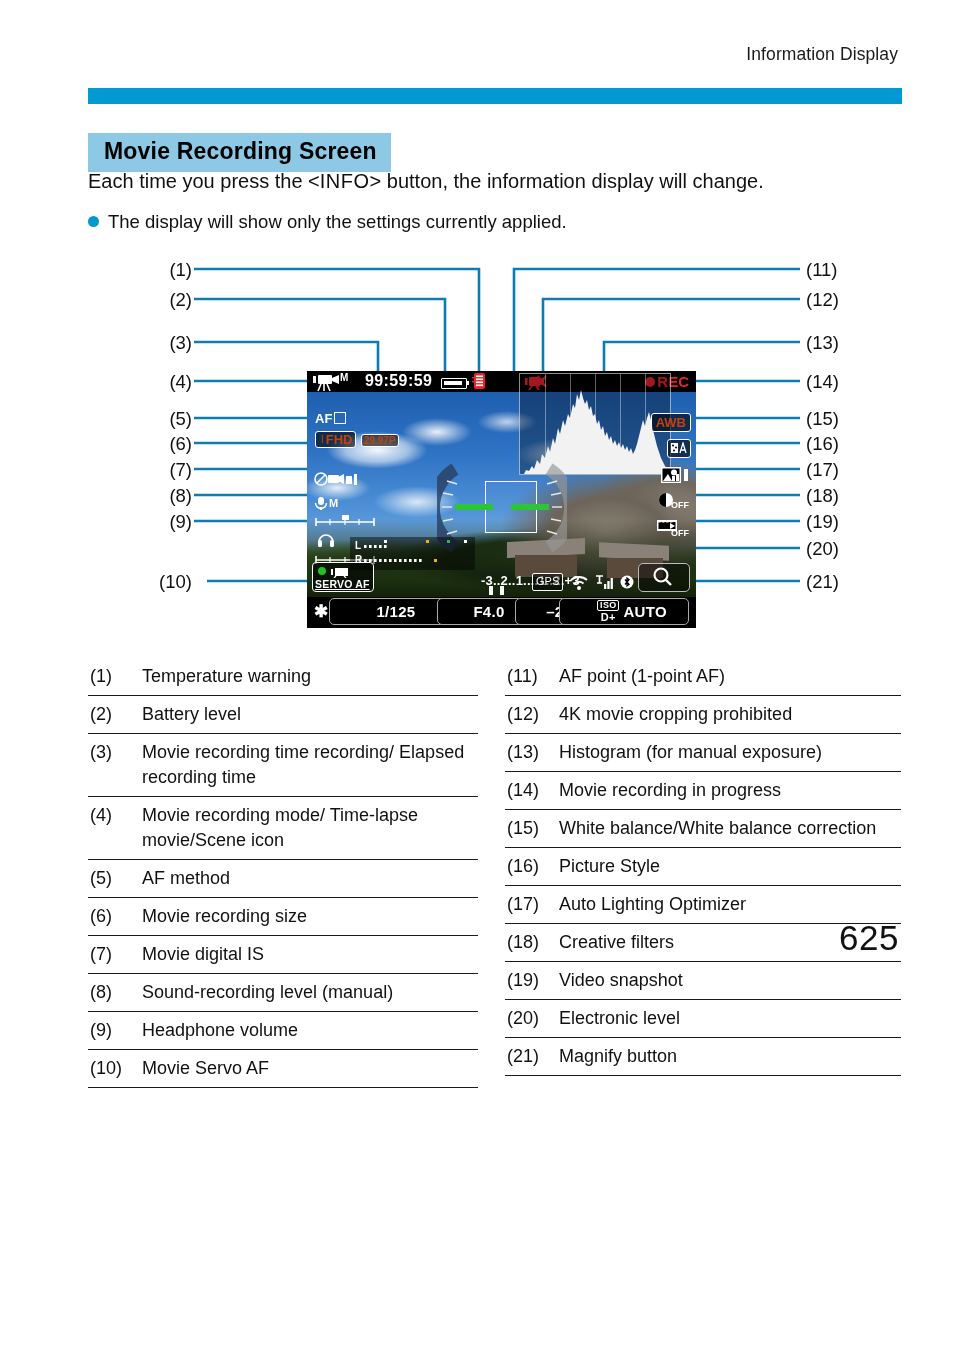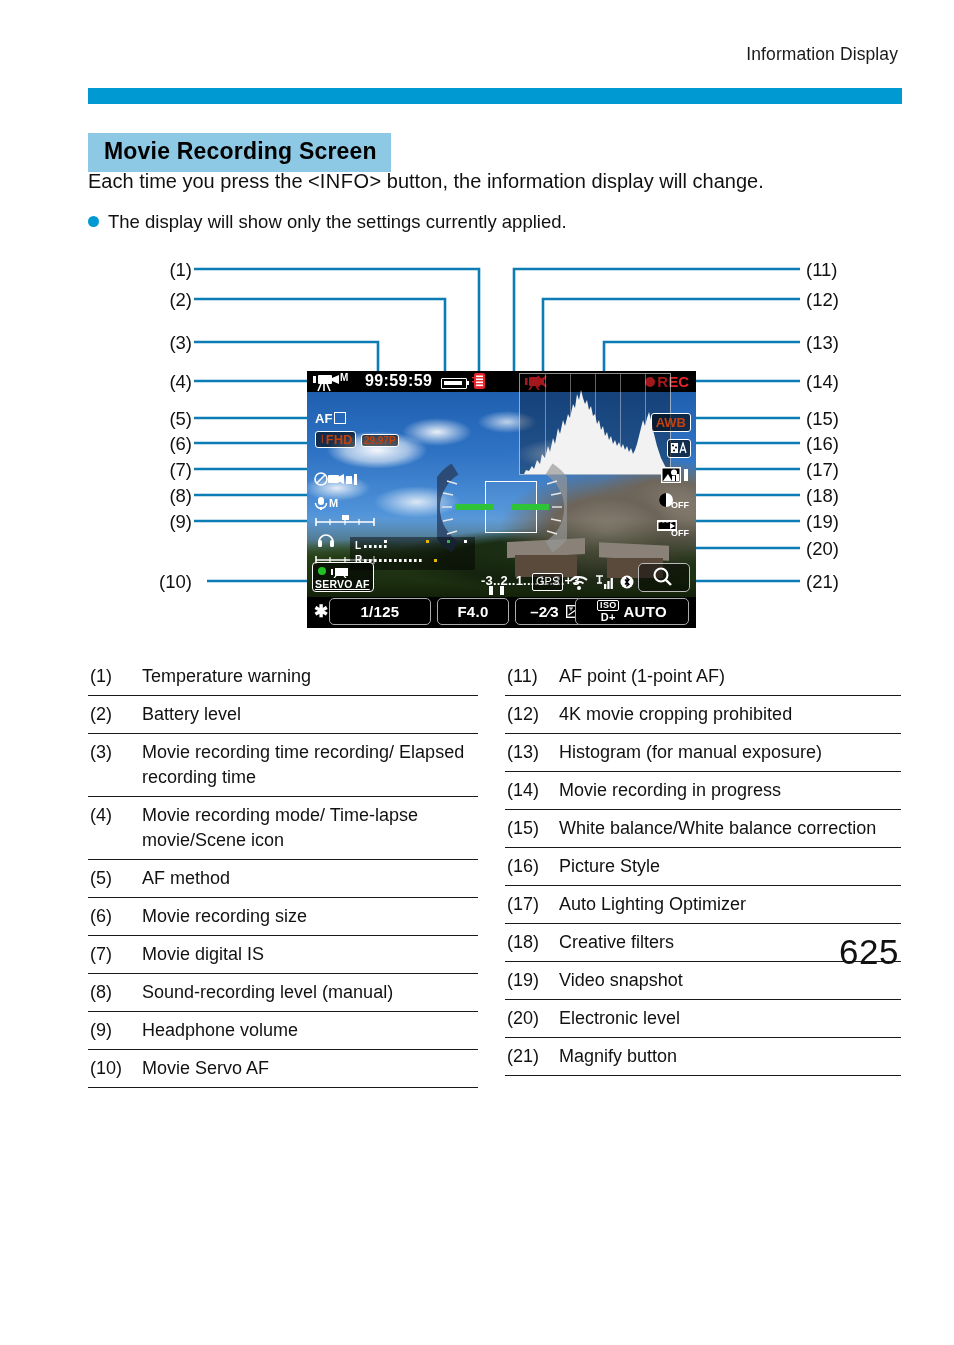--- a/index.html
+++ b/index.html
@@ -171,40 +171,40 @@
   .statusrow{position:absolute;left:225px;bottom:37px;display:flex;align-items:center;gap:7px;}
   .gps{
     border:1.5px solid #fff;border-radius:2px;background:rgba(0,0,0,.5);
     font-size:11px;font-weight:normal;padding:2px 3px;color:#fff;line-height:1.05;
   }
 
   
   .bbtn{
     position:absolute;bottom:3px;height:25px;border:1.3px solid #aaa;border-radius:5px;
     color:#fff;font-size:15px;font-weight:bold;display:flex;align-items:center;justify-content:center;
-    letter-spacing:.3px;background:#000;
+    letter-spacing:.3px;background:#000;padding-left:16px;
   }
   .ae{position:absolute;left:7px;bottom:6px;color:#fff;font-size:17px;font-weight:bold;}
 
   
   .legend{position:absolute;top:658px;font-size:18px;color:#111;}
   .legend.left{left:88px;width:390px;}
   .legend.right{left:505px;width:396px;}
   .lrow{
     display:flex;align-items:flex-start;
     border-bottom:1.3px solid #1a1a1a;
     padding:6px 0 6px 2px;
     line-height:25px;
   }
   .lrow .n{width:52px;flex:0 0 52px;}
   .lrow .t{flex:1;}
 
   
   .pageno{
-    position:absolute;right:55px;bottom:23px;font-size:35px;color:#111;letter-spacing:.5px;
+    position:absolute;right:55px;bottom:37px;font-size:35px;color:#111;letter-spacing:.5px;
   }
 </style>
 </head>
 <body>
 
 <div class="page">
 
   <div class="header-title">Information Display</div>
   <div class="header-rule"></div>
 

